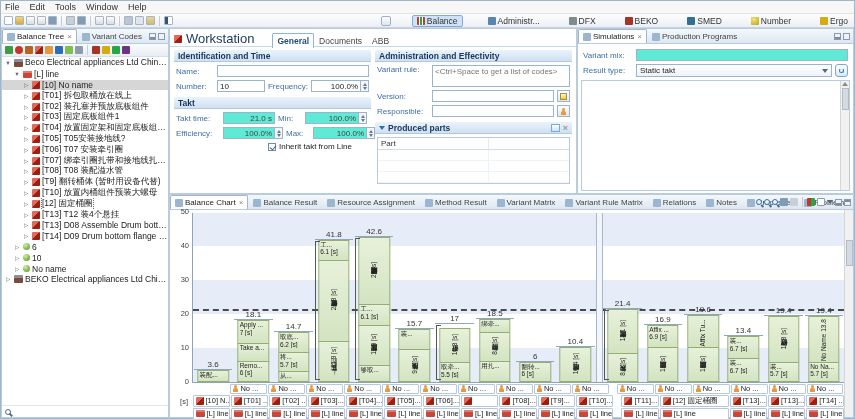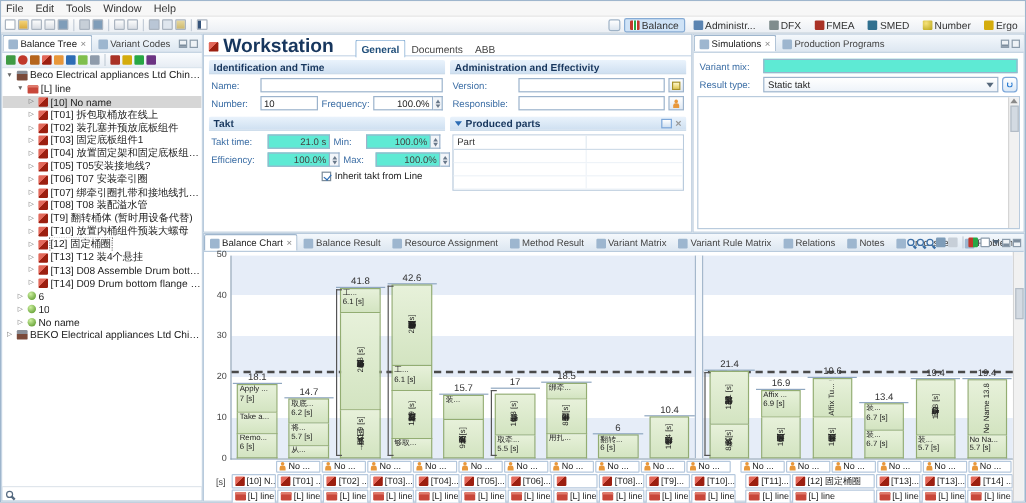--- a/index.html
+++ b/index.html
@@ -8,21 +8,21 @@
 
 .menubar{height:13px;background:#f7f7f7;display:flex;align-items:center;padding:0 4px;gap:10px;border-bottom:1px solid #e3e3e3}
 .menu-item{font-size:9px;color:#333;cursor:default}
 .toolrow{height:14px;background:linear-gradient(#fdfdfd,#ebeff4);border-bottom:1px solid #c9d4e0;display:flex;align-items:center;padding:0 3px;position:relative}
 .toolbar{display:flex;align-items:center;gap:2px}
 .tbi{width:9px;height:9px;border:1px solid #aab4c0;border-radius:1px;background:linear-gradient(#fdfdfd,#d8dde4);display:inline-block}
 .save-icon{background:#7f9db9}.open-icon{background:linear-gradient(#f6d67a,#d8a93c)}.new-icon{background:#fff}
 .cut-icon{background:#b9c6d6}.copy-icon{background:#dfe6ee}.paste-icon{background:linear-gradient(#e8d9a0,#cdb96e)}
 .print-icon{background:#c7cfd8}.window-icon{background:linear-gradient(90deg,#35537a 40%,#fff 40%)}
 .tb-sep,.sep{width:1px;height:10px;background:#c4cdd8;margin:0 2px;display:inline-block}
-.persp-bar{position:absolute;right:2px;top:0;height:14px;display:flex;align-items:center;gap:3px}
+.persp-bar{position:absolute;right:2px;top:0;height:14px;display:flex;align-items:center;gap:21px}
 .persp-open{width:10px;height:10px;border:1px solid #9eb2c6;background:linear-gradient(#fff,#dce5ef);border-radius:2px}
 .persp{display:flex;align-items:center;gap:2px;padding:0 4px;height:12px;border-radius:2px;font-size:8.5px;color:#333}
 .persp.active{background:#cfe3f7;border:1px solid #86abd4}
 .pic{width:8px;height:8px;border-radius:1px;background:#9db6cf;display:inline-block}
 .balance-icon,.balance-tree-icon,.balance-chart-icon,.balance-result-icon{background:linear-gradient(90deg,#c0392b 0 30%,#fff 30% 38%,#27a744 38% 66%,#fff 66% 74%,#c0392b 74%)}
 .administration-icon{background:#5b84b1}.dfx-icon{background:#7f8c8d}.fmea-icon{background:#a93226}
 .smed-icon{background:#31708f}.method-icon,.method-result-icon{background:radial-gradient(circle at 35% 30%,#f7e27a,#b7a416)}
 .ergo-icon{background:#d4ac0d}.variant-codes-icon{background:linear-gradient(45deg,#2d6db5 50%,#c0392b 50%)}
 .simulations-icon{background:repeating-linear-gradient(90deg,#2d6db5 0 2px,#fff 2px 3px)}
 .production-programs-icon{background:#7fa6c9}.resource-assignment-icon{background:#3f9b44}
@@ -60,21 +60,21 @@
 .ticn.station{width:8px;height:8px;background:linear-gradient(135deg,#e2685a 0 45%,#9c1f10 45%);border-radius:1px}
 .ticn.line{width:9px;height:7px;background:#c8473a;border-radius:1px;box-shadow:inset 0 2px #e07b6d}
 .ticn.factory{width:9px;height:8px;background:linear-gradient(#8a8f98 0 3px,#7a4a3a 3px);border-radius:1px}
 .ticn.part{width:7px;height:7px;border-radius:50%;background:radial-gradient(circle at 35% 30%,#cdf0a0,#4e8f1e)}
 .tlbl{overflow:hidden;text-overflow:ellipsis}
 .left-bottom{height:12px;display:flex;align-items:center;padding:0 3px;border-top:1px solid #e0e6ec;flex:none}
 .ic-mag{width:6px;height:6px;border:1.5px solid #556a80;border-radius:50%;position:relative;display:inline-block}
 .ic-mag::after{content:"";position:absolute;width:4px;height:1.5px;background:#556a80;right:-3px;bottom:-2px;transform:rotate(45deg)}
 
 .ws-header{height:18px;display:flex;align-items:center;gap:4px;padding:2px 4px 0 4px;border-bottom:1px solid #c9d8e8}
-.ws-title{font-size:16px;font-weight:bold;color:#17365d}
+.ws-title{font-size:13px;font-weight:normal;color:#17365d}
 .ws-tabs{display:flex;align-items:flex-end;margin-left:14px;height:18px}
 .ws-tabs .tab{height:15px;font-size:8.5px}
 .ws-tabs .tab.active{border-color:#8eb4d8;color:#1f4e79;font-weight:bold}
 .ws-body{display:flex;gap:4px;padding:3px 4px;height:146px;overflow:hidden}
 .ws-col{flex:1;min-width:0}
 .sect{margin-bottom:5px}
 .sect-h{height:12px;background:linear-gradient(#eaf3fc,#cfe0f1);border-bottom:1px solid #b0c8e0;border-radius:2px 2px 0 0;font-size:8.5px;font-weight:bold;color:#17365d;display:flex;align-items:center;gap:3px;padding:0 4px}
 .sect-h .tri{width:0;height:0;border-left:3px solid transparent;border-right:3px solid transparent;border-top:4px solid #2d6db5}
 .sect-h .sp{flex:1}
 .frow{display:flex;align-items:center;gap:3px;margin:3px 2px 0 2px;font-size:8px}
@@ -200,21 +200,21 @@
         <div class="persp">
           <span class="pic administration-icon"></span>
           <span class="plabel">Administr...</span>
         </div>
         <div class="persp">
           <span class="pic dfx-icon"></span>
           <span class="plabel">DFX</span>
         </div>
         <div class="persp">
           <span class="pic fmea-icon"></span>
-          <span class="plabel">FMEA</span>
+          <span class="plabel">BEKO</span>
         </div>
         <div class="persp">
           <span class="pic smed-icon"></span>
           <span class="plabel">SMED</span>
         </div>
         <div class="persp">
           <span class="pic method-icon"></span>
           <span class="plabel">Number</span>
         </div>
         <div class="persp">
@@ -450,20 +450,24 @@
                   <span class="cb checked"></span>
                   <label class="cblabel">Inherit takt from Line</label>
                 </div>
               </div>
             </div>
             <div class="ws-col">
               <div class="sect">
                 <div class="sect-h">
                     <span>Administration and Effectivity</span>
                   </div>
+                <div class="frow" style="align-items:flex-start">
+                  <label class="lw58">Variant rule:</label>
+                  <textarea class="vrule" placeholder="&lt;Ctrl+Space to get a list of codes&gt;" style=""></textarea>
+                </div>
                 <div class="frow">
                   <label class="lw58">Version:</label>
                   <input class="inp fl" value="" style="">
                   <span class="mini-btn">
                       <span class="ic-ver"></span>
                     </span>
                 </div>
                 <div class="frow">
                   <label class="lw58">Responsible:</label>
                   <input class="inp fl" value="" style="">
@@ -607,20 +611,29 @@
                   <span class="ytick" style="bottom: 31px;">10</span>
                   <span class="ytick" style="bottom: 65px;">20</span>
                   <span class="ytick" style="bottom: 99px;">30</span>
                   <span class="ytick" style="bottom: 133px;">40</span>
                   <span class="ytick" style="bottom: 167px;">50</span>
                 </div>
               <div class="plot" id="plot">
                   <div class="takt-line" style="bottom: 71.4px;"></div>
                   <div class="cols">
                     <div class="col">
+                      <div class="marker" style="bottom: 12.24px;"></div>
+                      <div class="btotal" style="bottom: 13.24px;">3.6</div>
+                      <div class="bar" style="height: 12.24px;">
+                        <div class="seg" style="height: 12.24px;">
+                          <div class="sl">装配...</div>
+                        </div>
+                      </div>
+                    </div>
+                    <div class="col">
                       <div class="marker" style="bottom: 61.54px;"></div>
                       <div class="btotal" style="bottom: 62.54px;">18.1</div>
                       <div class="bar" style="height: 61.54px;">
                         <div class="seg" style="height: 23.8px;">
                           <div class="sl">Apply ...</div>
                           <div class="sl">7 [s]</div>
                         </div>
                         <div class="seg" style="height: 17.34px;">
                           <div class="sl">Take a...</div>
                         </div>

